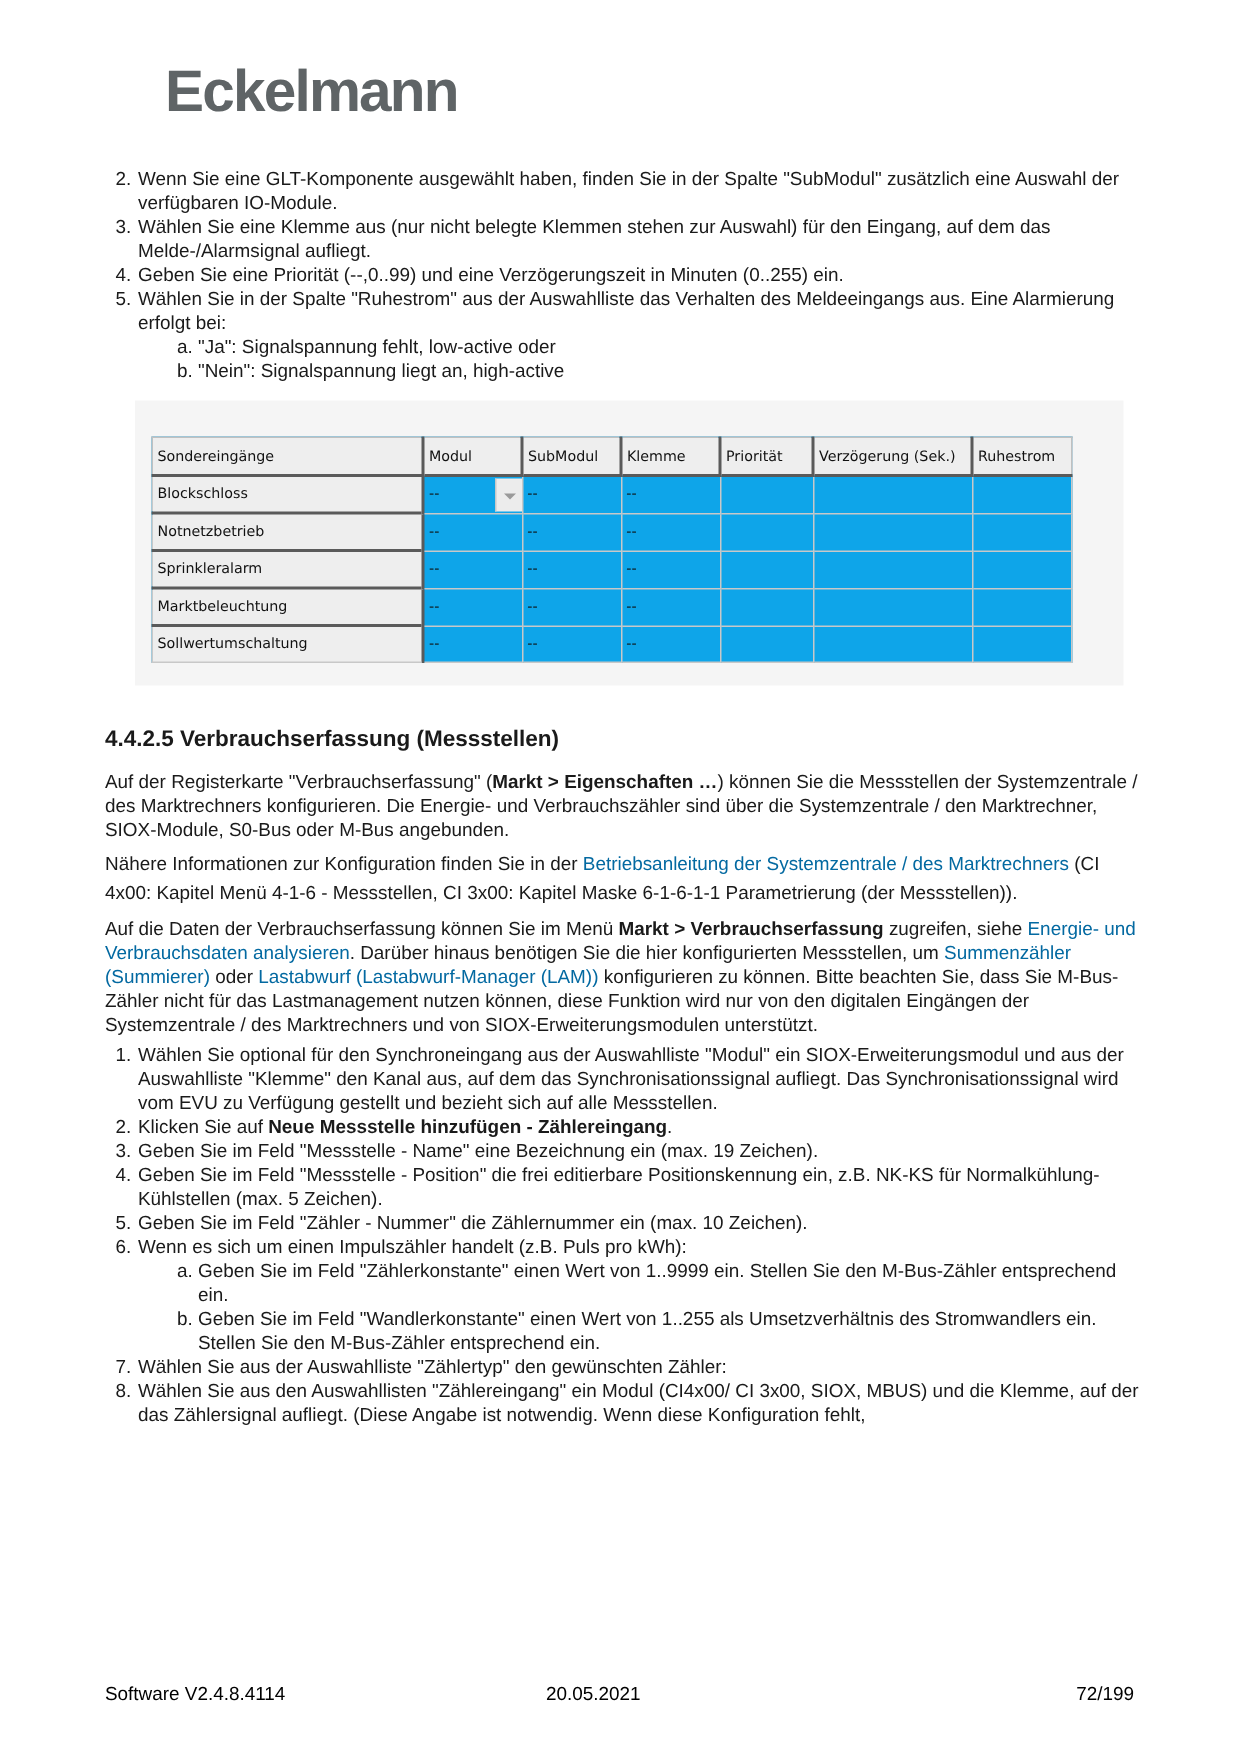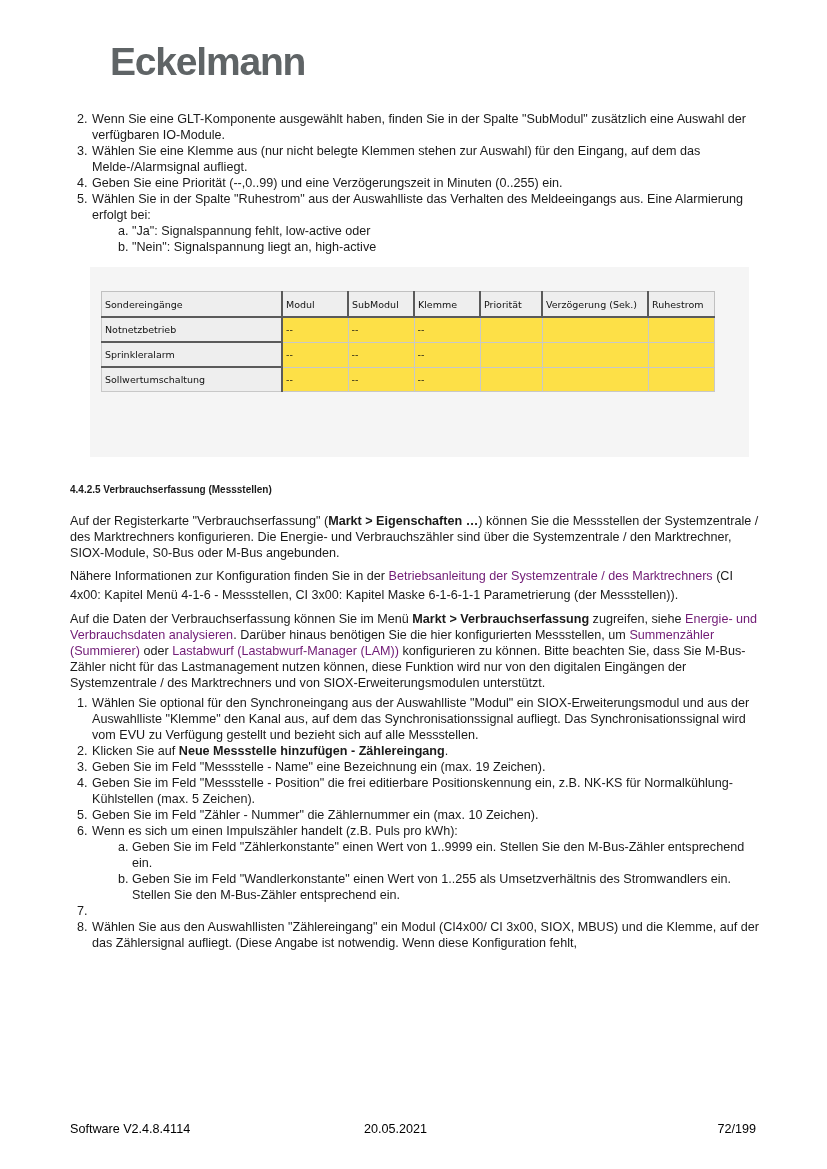--- a/index.html
+++ b/index.html
@@ -3,32 +3,32 @@
 <meta charset="utf-8">
 <style>
   html, body { margin:0; padding:0; background:#ffffff; }
   body { width:827px; height:1169px; position:relative; font-family:"Liberation Sans", sans-serif; color:#1a1a1a; overflow:hidden; }
   .logo { position:absolute; left:70px; top:40px; font-family:"Liberation Sans", sans-serif; font-weight:bold; font-size:39px; letter-spacing:-1.2px; color:#5f6466;margin-left:40px; }
   .content { position:absolute; left:70px; width:690px; font-size:12.6px; line-height:16px; }
   ol.steps { margin:0; padding:0 0 0 21px; }
   ol.steps > li { padding-left:1px; }
   ol.sub { margin:0; padding:0 0 0 40px; list-style-type:lower-alpha; }
   .screen { position:absolute; left:90px; top:267px; width:659px; height:190px; background:#f5f5f5; }
-  table.grid { position:absolute; left:11px; top:24px; border-collapse:collapse; font-family:"DejaVu Sans", sans-serif; font-size:9.5px; background:#fde047; border:1px solid #b8b8b8; }
+  table.grid { position:absolute; left:11px; top:24px; border-collapse:collapse; font-family:"DejaVu Sans", sans-serif; font-size:9.5px; background:#0ea5e9; border:1px solid #b8b8b8; }
   table.grid th { background:#eeeeee; font-weight:normal; text-align:left; height:24px; padding:0 3px; border:1px solid #c0c0c0; border-bottom:2px solid #5a5a5a; border-left:2px solid #5a5a5a; color:#111; }
   table.grid th:first-child { border-left:1px solid #c0c0c0; }
   table.grid td { height:23px; padding:0 3px; border:1px solid #c8c8c8; color:#111; vertical-align:middle; }
   table.grid td.rowhead { background:#eeeeee; border-top:2px solid #5a5a5a; border-right:2px solid #5a5a5a; }
   table.grid tr:nth-child(2) td.rowhead { border-top:1px solid #c8c8c8; }
   table.grid td.modcell { position:relative; }
   .dropbtn { position:absolute; right:0; top:1px; width:17px; height:22px; background:#ececec; border-left:1px solid #c8c8c8; }
   .dropbtn::after { content:""; position:absolute; left:5px; top:10px; border-left:4px solid transparent; border-right:4px solid transparent; border-top:4px solid #9a9a9a; }
-  h3.section { position:absolute; left:70px; top:484px; margin:0; font-size:10px; font-weight:bold; }
+  h3.section { position:absolute; left:70px; top:484px; margin:0; font-size:15px; font-weight:bold; }
   p { margin:0; }
-  a.link { color:#701a75; text-decoration:none; }
+  a.link { color:#0369a1; text-decoration:none; }
   .footer { position:absolute; top:1122px; font-size:12.6px; color:#000000;text-align:center; }
   sup { font-size:8px; line-height:0; }
 </style>
 </head>
 <body>
 
 <div class="logo">Eckelmann</div>
 
 <div class="content" style="top:111px;">
   <ol class="steps" start="2">
@@ -51,30 +51,48 @@
         <tr>
       <th style="width:173px;">Sondereingänge</th>
       <th style="width:58px;">Modul</th>
       <th style="width:58px;">SubModul</th>
       <th style="width:58px;">Klemme</th>
       <th style="width:54px;">Priorität</th>
       <th style="width:98px;">Verzögerung (Sek.)</th>
       <th style="width:59px;">Ruhestrom</th>
     </tr>
     <tr>
+      <td class="rowhead">Blockschloss</td>
+      <td class="modcell"><span>--</span><span class="dropbtn"></span></td>
+      <td>--</td>
+      <td>--</td>
+      <td></td>
+      <td></td>
+      <td></td>
+    </tr>
+    <tr>
       <td class="rowhead">Notnetzbetrieb</td>
       <td>--</td>
       <td>--</td>
       <td>--</td>
       <td></td>
       <td></td>
       <td></td>
     </tr>
     <tr>
       <td class="rowhead">Sprinkleralarm</td>
+      <td>--</td>
+      <td>--</td>
+      <td>--</td>
+      <td></td>
+      <td></td>
+      <td></td>
+    </tr>
+    <tr>
+      <td class="rowhead">Marktbeleuchtung</td>
       <td>--</td>
       <td>--</td>
       <td>--</td>
       <td></td>
       <td></td>
       <td></td>
     </tr>
     <tr>
       <td class="rowhead">Sollwertumschaltung</td>
       <td>--</td>
@@ -107,20 +125,21 @@
     <li>Geben Sie im Feld "Messstelle - Position" die frei editierbare Positionskennung ein, z.B. NK-KS für Normalkühlung-Kühlstellen (max. 5 Zeichen).</li>
     <li>Geben Sie im Feld "Zähler - Nummer" die Zählernummer ein (max. 10 Zeichen).</li>
     <li>
       <span>Wenn es sich um einen Impulszähler handelt (z.B. Puls pro kWh):</span>
       <ol class="sub">
         <li>Geben Sie im Feld "Zählerkonstante" einen Wert von 1..9999 ein. Stellen Sie den M-Bus-Zähler entsprechend ein.</li>
         <li>Geben Sie im Feld "Wandlerkonstante" einen Wert von 1..255 als Umsetzverhältnis des Stromwandlers ein. Stellen Sie den M-Bus-Zähler entsprechend ein.</li>
       </ol>
     </li>
     <li>
+      <span>Wählen Sie aus der Auswahlliste "Zählertyp" den gewünschten Zähler:</span>
     </li>
     <li>Wählen Sie aus den Auswahllisten "Zählereingang" ein Modul (CI4x00/ CI 3x00, SIOX, MBUS) und die Klemme, auf der das Zählersignal aufliegt. (Diese Angabe ist notwendig. Wenn diese Konfiguration fehlt,</li>
   </ol>
 </div>
 
 <div class="footer" style="left:70px;">Software V2.4.8.4114</div>
 <div class="footer" style="left:364px;">20.05.2021</div>
 <div class="footer" style="right:71px;">72/199</div>
 
 </body></html>

